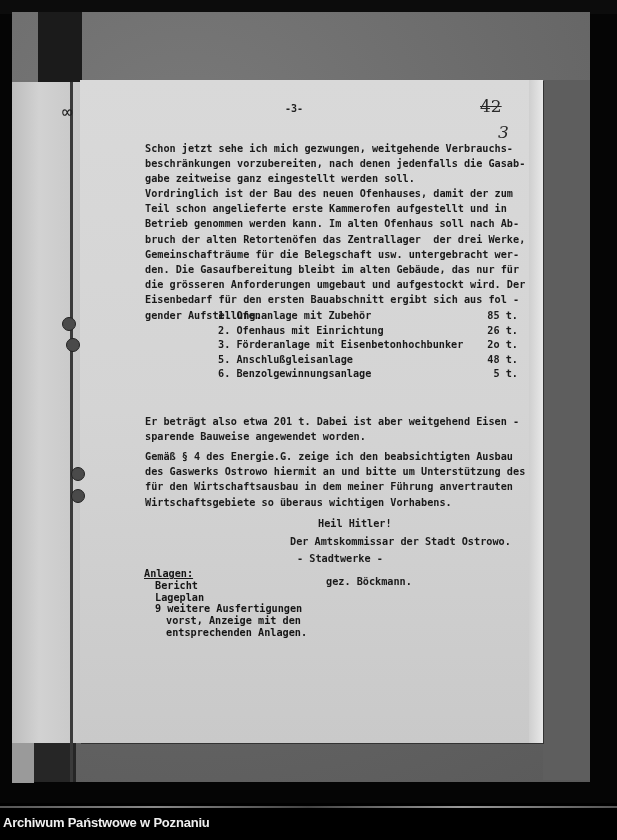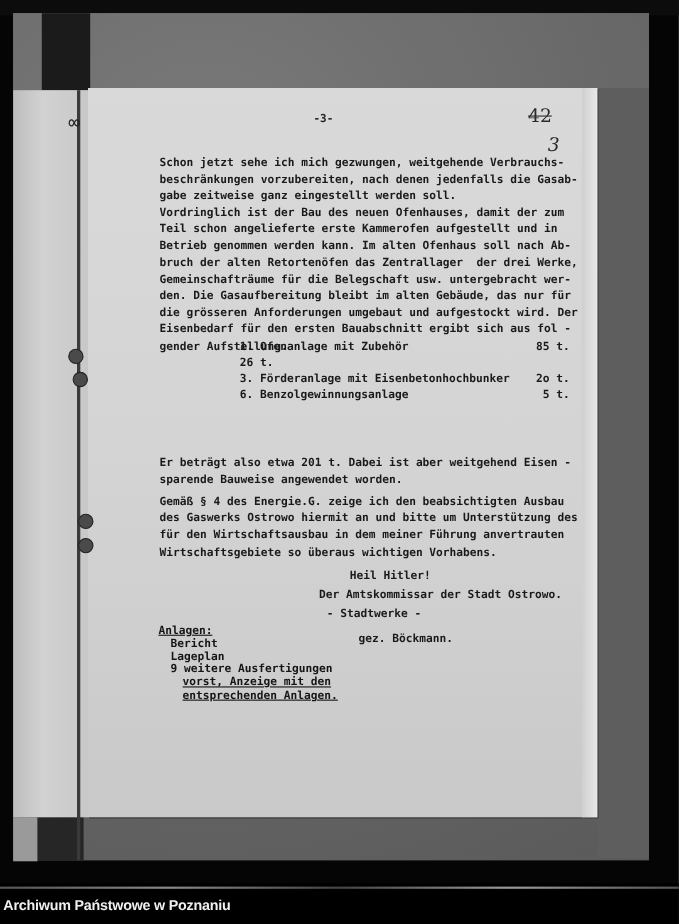--- a/index.html
+++ b/index.html
@@ -38,21 +38,21 @@
   }
   .txt { position:absolute; color:#1a1a1a; font-family:"DejaVu Sans Mono", monospace; font-size:10.2px; line-height:15.2px; white-space:pre; font-weight:bold; }
   .pageno { position:absolute; left:285px; top:101px; font-size:10px; color:#222; font-weight:bold; }
   .handnum-old { position:absolute; left:480px; top:96px; font-family:"DejaVu Serif", serif; font-size:17px; color:#2a2a2a; text-decoration:line-through; }
   .handnum { position:absolute; left:498px; top:122px; font-family:"DejaVu Serif", serif; font-size:17px; color:#2a2a2a; font-style:italic; }
   .list { position:absolute; left:218px; top:309px; width:300px; }
   .list-row { display:flex; justify-content:space-between; font-family:"DejaVu Sans Mono", monospace; font-size:10.2px; line-height:14.5px; color:#1a1a1a; font-weight:bold;gap:16px; }
   .anl { position:absolute; left:144px; top:568px; font-size:10.2px; line-height:11.8px; color:#151515; font-weight:bold; font-family:"DejaVu Sans Mono", monospace; }
   .anl .head { text-decoration:underline; }
   .anl .i1 { padding-left:11px; }
-  .anl .i2 { padding-left:22px;text-decoration:underline; }
+  .anl .i2 { padding-left:22px; }
 </style>
 </head>
 <body>
 
 <div class="film-top"></div>
 <div class="backing"></div>
 <div class="backing-right"></div>
 <div class="dark-strip"></div>
 <div class="dark-strip-bottom"></div>
 <div class="left-sheet"></div>
@@ -85,25 +85,30 @@
 die grösseren Anforderungen umgebaut und aufgestockt wird. Der
 Eisenbedarf für den ersten Bauabschnitt ergibt sich aus fol -
 gender Aufstellung.</div>
 
 <div class="list">
   <div class="list-row">
       <span>1. Ofenanlage mit Zubehör</span>
       <span>85 t.</span>
     </div>
   <div class="list-row">
+      <span>2. Ofenhaus mit Einrichtung</span>
       <span>26 t.</span>
     </div>
   <div class="list-row">
       <span>3. Förderanlage mit Eisenbetonhochbunker</span>
       <span>2o t.</span>
+    </div>
+  <div class="list-row">
+      <span>5. Anschlußgleisanlage</span>
+      <span>48 t.</span>
     </div>
   <div class="list-row">
       <span>6. Benzolgewinnungsanlage</span>
       <span>5 t.</span>
     </div>
 </div>
 
 <div class="txt" style="left:145px;top:414px;">Er beträgt also etwa 201 t. Dabei ist aber weitgehend Eisen -
 sparende Bauweise angewendet worden.</div>
 <div class="txt" style="left:145px;top:449px;">Gemäß § 4 des Energie.G. zeige ich den beabsichtigten Ausbau

